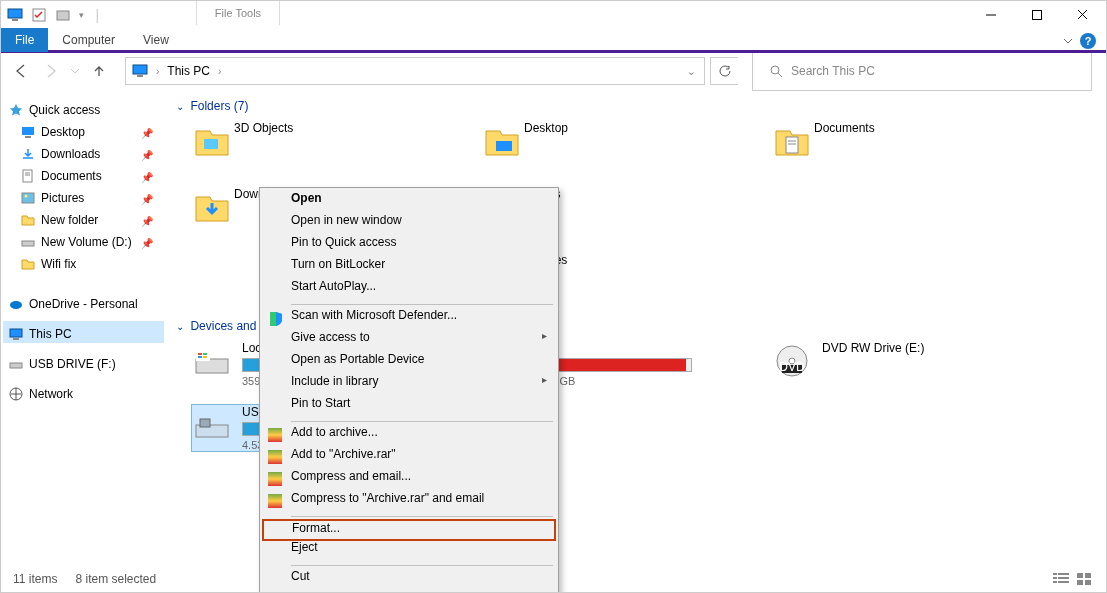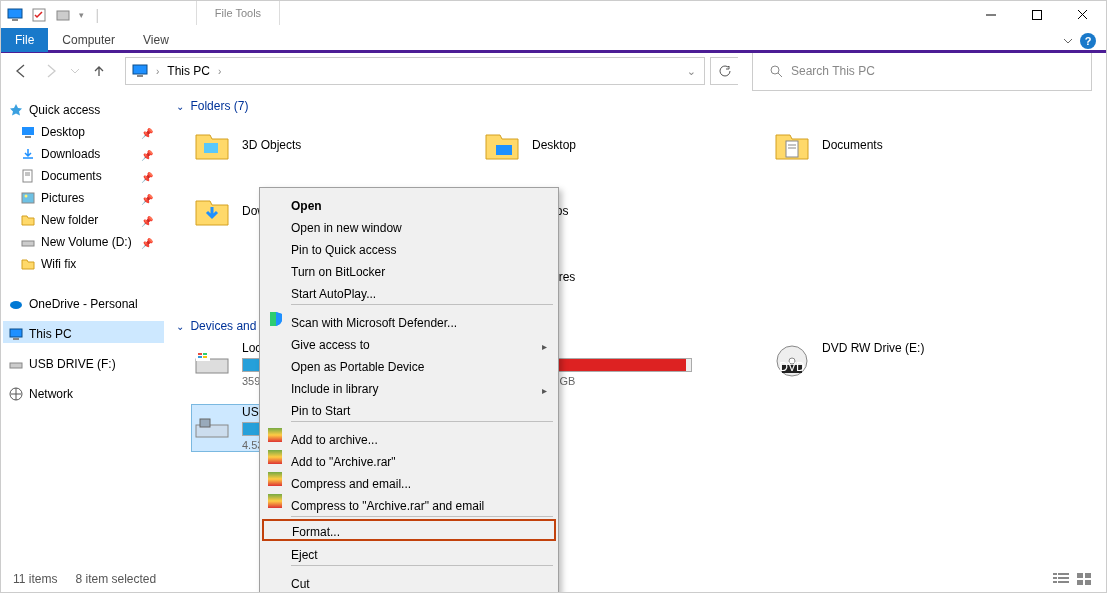--- a/index.html
+++ b/index.html
@@ -30,35 +30,35 @@
 .searchbox{margin-left:8px;width:340px;height:40px;border:1px solid #ccc;display:flex;align-items:center;padding:0 16px;color:#888;gap:8px}
 .main{display:flex;height:480px}
 .sidebar{width:165px;padding:8px 2px;overflow:hidden}
 .side-item{display:flex;align-items:flex-end;padding:2px 4px 2px 18px;gap:6px;height:22px}
 .side-item.sel{background:#cde8ff}
 .pin{margin-left:auto;margin-right:6px;color:#888;font-size:10px}
 .content{flex:1;padding:6px 10px;position:relative}
 .section-hdr{display:flex;align-items:center;gap:6px;color:#003399;font-size:12px;margin:4px 0 8px}
 .chev{color:#003399;font-size:10px}
 .folder-grid{display:flex;flex-wrap:wrap;gap:18px 30px;margin-left:16px;margin-bottom:18px}
-.folder-item{display:flex;align-items:center;gap:10px;width:260px;height:48px}
+.folder-item{display:flex;gap:2px;width:260px;height:48px}
 .folder-icon{width:40px;height:40px;display:flex;align-items:center;justify-content:center}
 .drive-grid{display:flex;flex-wrap:wrap;gap:18px 30px;margin-left:16px}
 .drive-item{display:flex;align-items:flex-start;gap:10px;width:260px}
 .drive-icon{width:40px;height:40px}
 .drive-info{flex:1}
 .drive-bar{width:160px;height:14px;border:1px solid #aaa;margin:3px 0;background:#eee;position:relative}
 .drive-bar-fill{height:100%;background:#26a0da}
 .drive-bar-fill.red{background:#d22}
 .drive-sub{color:#666;font-size:11px}
 .drive-item.sel{background:#cde8ff;outline:1px solid #7ab8e0}
 .statusbar{position:absolute;bottom:0;left:0;right:0;height:26px;display:flex;align-items:center;padding:0 12px;gap:18px;color:#555}
 .view-toggles{margin-left:auto;display:flex;gap:6px}
 .ctxmenu{position:absolute;left:258px;top:186px;width:300px;background:#f0f0f0;border:1px solid #a0a0a0;box-shadow:3px 3px 6px rgba(0,0,0,.25);padding:3px;z-index:100}
-.ctx-item{display:flex;align-items:flex-end;height:22px;padding:0 8px 0 28px;font-size:12px;position:relative}
+.ctx-item{display:flex;align-items:flex-start;height:22px;padding:0 8px 0 28px;font-size:12px;position:relative}
 .ctx-item.bold{font-weight:600}
 .ctx-sep{height:1px;background:#c0c0c0;margin:3px 2px 3px 28px}
 .ctx-arrow{margin-left:auto;font-size:10px;color:#555}
 .ctx-icon{position:absolute;left:5px;top:3px;width:16px;height:16px}
 .ctx-highlight{border:2px solid #c2410c;margin:-1px}
 .win-rar-icon{background:linear-gradient(#7a4,#fc4,#d33);width:14px;height:14px}
 .folder-svg{width:36px;height:36px}
 svg{display:block}
 </style>
 </head>

